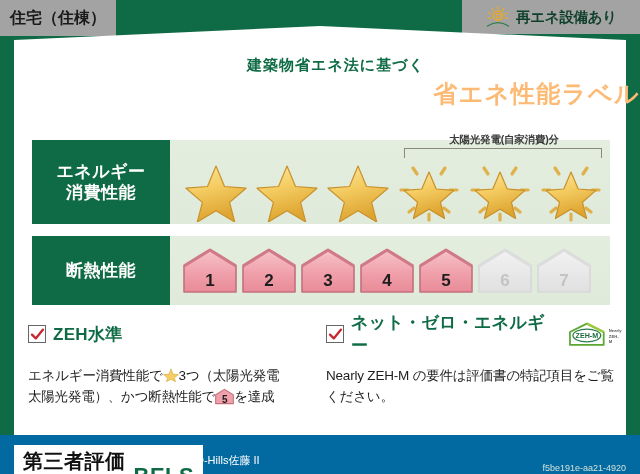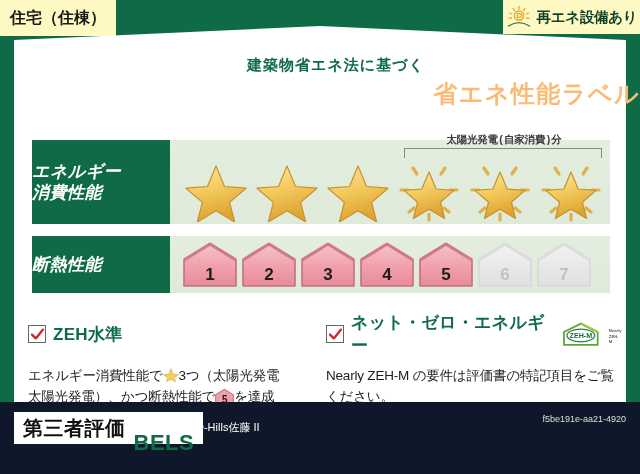--- a/index.html
+++ b/index.html
@@ -6,27 +6,27 @@
   body{
     width:640px;height:474px;overflow:hidden;
     background:#0f6b45;
     font-family:"Liberation Sans","DejaVu Sans",sans-serif;
     -webkit-font-smoothing:antialiased;
   }
   .label-card{position:relative;width:640px;height:474px;background:#0f6b45;overflow:hidden;}
 
   
   .top-badge{
-    position:absolute;top:0;background:#fef9c3;
+    position:absolute;top:0;background:#a3a3a3;
     display:flex;align-items:center;justify-content:center;
     box-sizing:border-box;
   }
   #badge-left{left:0;width:116px;height:36px;}
   #badge-left .t{font-size:16px;font-weight:bold;color:#1a1a1a;letter-spacing:0px;}
-  #badge-right{right:0;width:137px;height:34px;gap:5px;}
+  #badge-right{right:0;width:178px;height:34px;gap:5px;}
   #badge-right .t{font-size:14.5px;font-weight:bold;color:#0e3f2b;letter-spacing:-0.3px;}
 
   
   .sun-icon{width:26px;height:24px;position:relative;flex:0 0 26px;}
   .sun-icon svg{display:block;}
 
   
   .panel{
     position:absolute;left:14px;top:26px;width:612px;height:430px;
     background:#ffffff;
@@ -39,42 +39,42 @@
     font-size:15px;font-weight:bold;color:#0f6b45;letter-spacing:1px;padding-left:32px;
   }
   .title-main{
     position:absolute;left:0;right:0;top:78px;text-align:right;
     font-size:24px;font-weight:bold;color:#fdba74;letter-spacing:1.5px;
   }
 
   
   .row{position:absolute;display:flex;align-items:stretch;}
   #row-energy{left:32px;top:140px;width:578px;height:84px;}
-  #row-insul {left:32px;top:236px;width:578px;height:57px;}
+  #row-insul {left:32px;top:236px;width:578px;height:69px;}
 
   .row-label{
     background:#0e6b45;color:#ffffff;flex:0 0 138px;
-    display:flex;flex-direction:column;justify-content:center;
-    font-size:17px;font-weight:bold;line-height:1.25;letter-spacing:0.5px;font-style:italic;
+    display:flex;flex-direction:column;align-items:center;justify-content:center;
+    font-size:17px;font-weight:bold;line-height:1.25;letter-spacing:0.5px;
   }
   #row-insul .row-label{font-size:17px;}
   .row-body{
     flex:1 1 auto;position:relative;
     background:linear-gradient(180deg,#e3eedf 0%,#dfeada 100%);
   }
 
   
   .stars{position:absolute;left:10px;right:4px;bottom:2px;top:18px;display:flex;align-items:flex-end;justify-content:space-between;}
   .star-cell{position:relative;width:72px;height:64px;}
   .star-cell svg{position:absolute;left:0;top:0;}
 
   
   .solar-note{
     position:absolute;right:6px;top:-7px;width:200px;text-align:center;
-    font-size:10.5px;font-weight:bold;color:#3b3b3b;letter-spacing:-0.2px;font-family:Liberation Mono, monospace;
+    font-size:10.5px;font-weight:bold;color:#3b3b3b;letter-spacing:-0.2px;
   }
   .solar-bracket{
     position:absolute;right:8px;top:8px;width:196px;height:9px;
     border:1.4px solid #8a8a7a;border-bottom:none;
   }
 
   
   .houses{position:absolute;left:12px;top:3px;bottom:3px;display:flex;align-items:center;gap:3px;}
   .house{position:relative;width:56px;height:46px;}
   .house svg{position:absolute;left:0;top:0;}
@@ -102,39 +102,39 @@
   .inline-star{display:inline-block;vertical-align:-3px;width:16px;height:16px;}
   .inline-house{
     display:inline-block;vertical-align:-4px;width:19px;height:17px;position:relative;
   }
   .inline-house .n{
     position:absolute;left:0;right:0;bottom:0px;text-align:center;
     font-size:10px;font-weight:bold;color:#1d1d1d;line-height:1;
   }
 
   
-  .zehm-logo{display:inline-flex;align-items:flex-end;gap:8px;vertical-align:-6px;margin-left:4px;}
+  .zehm-logo{display:inline-flex;align-items:flex-end;gap:2px;vertical-align:-6px;margin-left:4px;}
   .zehm-sub{font-size:4.2px;color:#5c5c5c;line-height:1.25;font-weight:bold;text-align:left;padding-bottom:3px;}
 
   
-  .bottom{position:absolute;left:0;right:0;bottom:0;height:72px;background:#0f172a;}
+  .bottom{position:absolute;left:0;right:0;bottom:0;height:39px;background:#0369a1;}
   .bels-chip{
     position:absolute;left:14px;top:10px;height:32px;background:#ffffff;
     display:flex;align-items:center;padding:0 9px;box-sizing:border-box;
   }
   .bels-chip .jp{font-size:20px;font-weight:bold;color:#111;letter-spacing:0.5px;}
   .bels-chip .bels{font-size:22px;font-weight:bold;color:#0f6b45;letter-spacing:0.5px;margin-left:8px;font-family:"Liberation Sans",sans-serif;margin-top:29px;}
   .prop-name{
     position:absolute;left:196px;top:18px;font-size:11px;color:#ffffff;font-weight:normal;letter-spacing:0px;
   }
   .eval-date{
     position:absolute;right:14px;top:8px;font-size:14.5px;font-weight:bold;color:#ffffff;letter-spacing:0px;
   }
   .eval-id{
-    position:absolute;right:14px;top:12px;font-size:9px;color:#cfe3d8;letter-spacing:0px;
+    position:absolute;right:14px;top:28px;font-size:9px;color:#cfe3d8;letter-spacing:0px;
   }
 </style>
 </head>
 <body>
 
 <div class="label-card">
 
   <div class="top-badge" id="badge-left">
     <span class="t">住宅（住棟）</span>
   </div>

